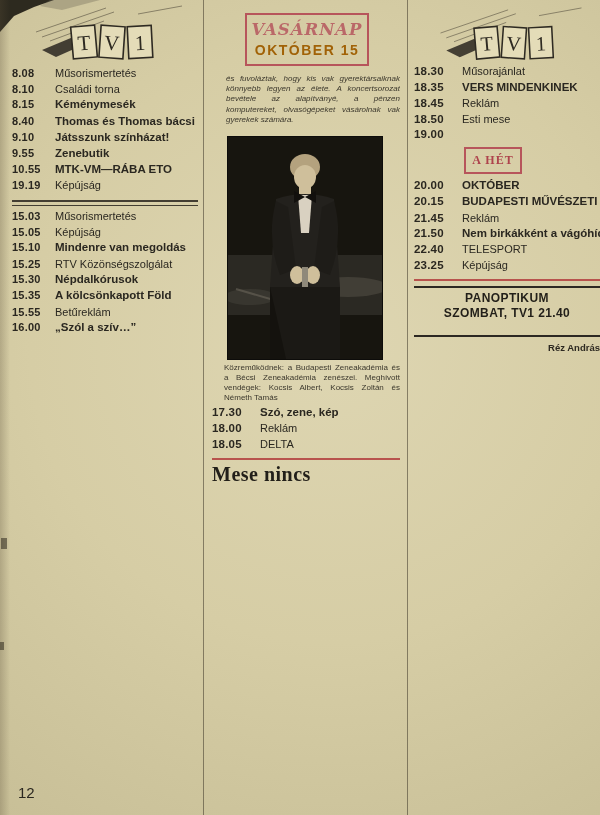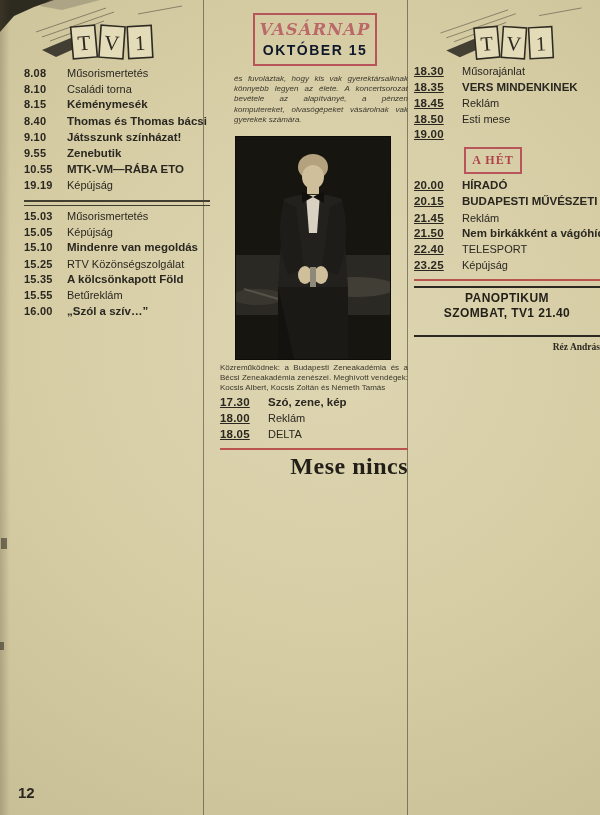--- a/index.html
+++ b/index.html
@@ -7,55 +7,55 @@
     width:600px;height:815px;overflow:hidden;position:relative;
     background:radial-gradient(circle at 55% 42%, #ded6b2 0%, #d6cda5 52%, #c8bf97 100%);
     font-family:"Liberation Sans",sans-serif;color:#2e2b24;
   }
   .page{position:absolute;inset:0;}
   .vdiv{position:absolute;top:0;bottom:0;width:1px;background:rgba(62,54,40,.55);}
   .vdiv.d1{left:203px;} .vdiv.d2{left:407px;}
   .edge-shade{position:absolute;left:0;top:0;bottom:0;width:10px;background:linear-gradient(to right,rgba(90,78,56,.28),rgba(90,78,56,0));}
   .speck{position:absolute;background:rgba(45,40,30,.55);}
   
-  .colL{position:absolute;left:24px;top:64px;width:186px;height:720px;overflow:hidden;}
-  .colM{position:absolute;left:220px;top:10px;width:188px;height:800px;overflow:hidden;}
+  .colL{position:absolute;left:12px;top:64px;width:186px;height:720px;overflow:hidden;}
+  .colM{position:absolute;left:212px;top:10px;width:188px;height:800px;overflow:hidden;}
   .colR{position:absolute;left:414px;top:6px;width:228px;height:806px;overflow:hidden;}
   .logoL{position:absolute;left:34px;top:4px;}
   .logoR{margin-left:22px;display:block;}
   
   .entry{margin-top:3px;}
   .prog{display:flex;align-items:baseline;}
   .time{flex:none;width:31px;font-weight:700;font-size:11px;letter-spacing:.2px;color:#2a2720;}
-  .colM .time,.colR .time{width:36px;font-size:11.5px;text-decoration:underline;}
+  .colM .time,.colR .time{width:36px;font-size:11.5px;}
   .title{font-size:11px;color:#2a2720;line-height:1.15;padding-left:12px;}
   .title.strong{font-weight:700;font-size:11.5px;}
   .title.plain{font-weight:400;}
   .lines{margin-left:16px;position:relative;}
   .colR .lines{margin-left:15px;}
   .ln{font-size:7.7px;line-height:1.17;color:#3b372c;margin-top:1px;text-align:justify;position:relative;}
   .colR .ln{font-size:7.5px;}
   .rule2{border-top:2px solid #433e32;border-bottom:1px solid #433e32;height:3px;margin:8px 0 4px;}
   
   .banner{width:116px;margin:3px 0 0 33px;border:2px solid #b7555b;padding:5px 2px 6px;text-align:center;}
   .banner .day{font-family:"DejaVu Serif",serif;font-style:italic;font-weight:700;font-size:16.5px;color:#b4505a;letter-spacing:1px;opacity:.8;}
-  .banner .date{font-size:14px;font-weight:700;color:#0f172a;letter-spacing:1.5px;margin-top:3px;}
+  .banner .date{font-size:14px;font-weight:700;color:#a16207;letter-spacing:1.5px;margin-top:3px;}
   .intro{margin:8px 0 12px 14px;font-size:8px;font-style:italic;text-align:justify;line-height:1.28;color:#3b372c;}
   .photoWrap{margin:8px 0 4px 16px;width:154px;height:222px;background:#14120f;outline:1px solid #0d0c0a;}
-  .caption{margin-left:0;font-size:8px;color:#3b372c;text-align:justify;line-height:1.25;}
+  .caption{margin-left:12px;font-size:8px;color:#3b372c;text-align:justify;line-height:1.25;}
   .redrule{height:2.5px;background:#b8534d;margin:7px 0 3px;}
-  .art-title{font-family:"Liberation Serif",serif;font-weight:700;font-size:24px;text-align:right;color:#221f19;margin:2px 0 4px;letter-spacing:.5px;}
+  .art-title{font-family:"Liberation Serif",serif;font-weight:700;font-size:20px;text-align:left;color:#221f19;margin:2px 0 4px;letter-spacing:.5px;}
   .par{font-family:"Liberation Serif",serif;font-size:8.7px;line-height:1.14;color:#2d2921;text-align:justify;text-indent:12px;margin:0 0 2px;}
   
   .badge{width:54px;margin:7px 4px 5px 50px;border:2px solid #b7555b;text-align:center;font-family:"Liberation Serif",serif;font-weight:700;font-size:12px;color:#ae434c;padding:4px 0;letter-spacing:1px;}
   .after{margin-left:15px;}
   .promo{border-top:2.5px solid #2c2822;border-bottom:2.5px solid #2c2822;text-align:center;padding:3px 0 14px;margin:5px 0 5px;width:186px;}
   .promo div{font-weight:700;font-size:12px;color:#221f19;letter-spacing:.4px;line-height:1.25;}
-  .sig{font-family:Liberation Serif, serif;font-weight:700;font-size:9.5px;text-align:right;color:#2d2921;width:186px;margin-top:1px;}
-  .pagenum{position:absolute;left:18px;top:784px;font-weight:700;font-size:15px;color:#2a2720;}
+  .sig{font-family:Liberation Sans, sans-serif;font-weight:700;font-size:9.5px;text-align:right;color:#2d2921;width:186px;margin-top:1px;}
+  .pagenum{position:absolute;left:18px;top:784px;font-weight:400;font-size:15px;color:#2a2720;}
 </style>
 </head>
 <body>
 
 <div class="page">
 
   <svg width="110" height="40" style="position:absolute;left:0;top:0;">
     <polygon points="0,0 54,0 34,7 14,16 0,32" fill="#201c15" opacity="0.92"></polygon>
     <polygon points="50,0 100,0 62,10 40,6" fill="#6b6352" opacity="0.35"></polygon>
   </svg>
@@ -200,20 +200,30 @@
             <div class="ln"></div>
             <div class="ln"></div>
           </div>
   </div>
         <div class="entry">
     <div class="prog">
       <span class="time">15.25</span>
       <span class="title plain">RTV Közönségszolgálat</span>
     </div>
     <div class="lines"></div>
+  </div>
+        <div class="entry">
+    <div class="prog">
+      <span class="time">15.30</span>
+      <span class="title strong">Népdalkórusok</span>
+    </div>
+    <div class="lines">
+            <div class="ln"></div>
+            <div class="ln"></div>
+          </div>
   </div>
         <div class="entry">
     <div class="prog">
       <span class="time">15.35</span>
       <span class="title strong">A kölcsönkapott Föld</span>
     </div>
     <div class="lines">
             <div class="ln"></div>
             <div class="ln"></div>
             <div class="ln"></div>
@@ -390,21 +400,21 @@
       </div>
     <div class="badge">A HÉT</div>
     <div class="after lines">
         <div class="ln"></div>
         <div class="ln"></div>
       </div>
     <div>
         <div class="entry">
     <div class="prog">
       <span class="time">20.00</span>
-      <span class="title strong">HÍRADÓ</span>
+      <span class="title strong">OKTÓBER</span>
     </div>
     <div class="lines"></div>
   </div>
         <div class="entry">
     <div class="prog">
       <span class="time">20.15</span>
       <span class="title strong">BUDAPESTI MŰVÉSZETI HETEK</span>
     </div>
     <div class="lines">
             <div class="ln"></div>

